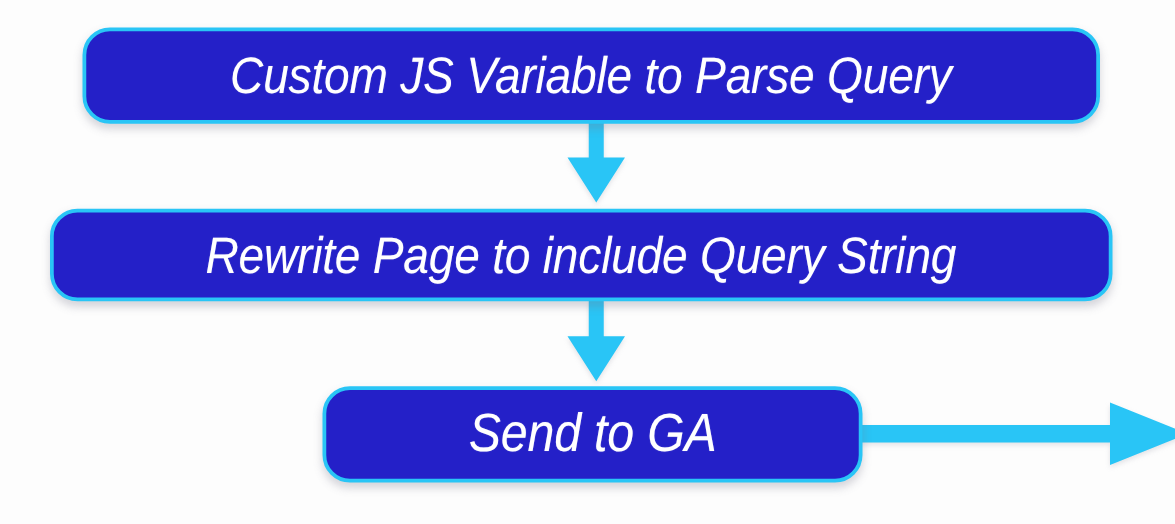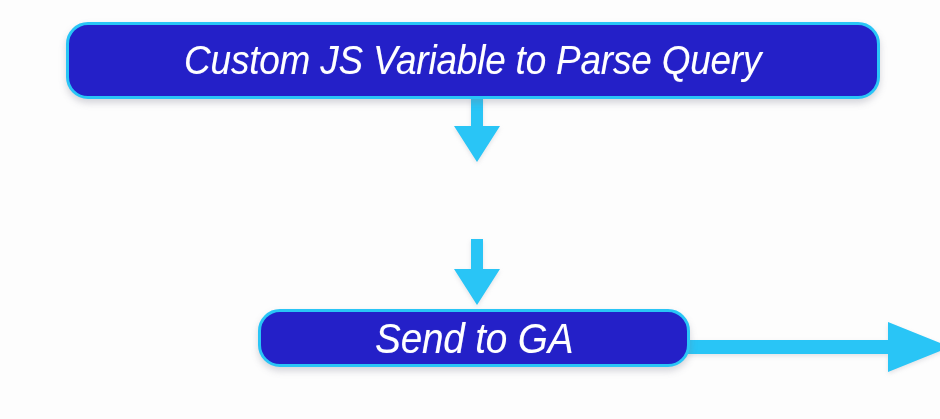--- a/index.html
+++ b/index.html
@@ -43,21 +43,21 @@
     line-height: 1;
     letter-spacing: -0.2px;
     transform: scaleX(0.90);
     transform-origin: center center;
     white-space: nowrap;
     text-shadow: 0 0 1px rgba(255,255,255,0.35);
   }
 
   #node-1 { left: 66px;  top: 22px;  width: 814px; height: 77px; }
   #node-2 { left: 40px;  top: 167px; width: 850px; height: 74px; }
-  #node-3 { left: 258px; top: 309px; width: 432px; height: 58px; }
+  #node-3 { left: 258px; top: 309px; width: 432px; height: 77px; }
 
   #node-3 .node-label { font-size: 43px; }
 
   
   .arrow-down {
     position: absolute;
     z-index: 2;
     filter: drop-shadow(0 2px 2px rgba(130,130,150,0.22));
   }
   #arrow-1 { left: 449px; top: 96px;  }
@@ -77,20 +77,23 @@
 <div id="canvas">
 
   <div class="node" id="node-1">
     <span class="node-label">Custom JS Variable to Parse Query</span>
   </div>
 
   <svg class="arrow-down" id="arrow-1" width="56" height="72" viewBox="0 0 56 72">
     <polygon points="22,0 34,0 34,30 51,30 28,66 5,30 22,30" fill="#29c5f6"></polygon>
   </svg>
 
+  <div class="node" id="node-2">
+    <span class="node-label">Rewrite Page to include Query String</span>
+  </div>
 
   <svg class="arrow-down" id="arrow-2" width="56" height="72" viewBox="0 0 56 72">
     <polygon points="22,0 34,0 34,30 51,30 28,66 5,30 22,30" fill="#29c5f6"></polygon>
   </svg>
 
   <div class="node" id="node-3">
     <span class="node-label">Send to GA</span>
   </div>
 
   <svg class="arrow-right" width="285" height="58" viewBox="0 0 285 58">

